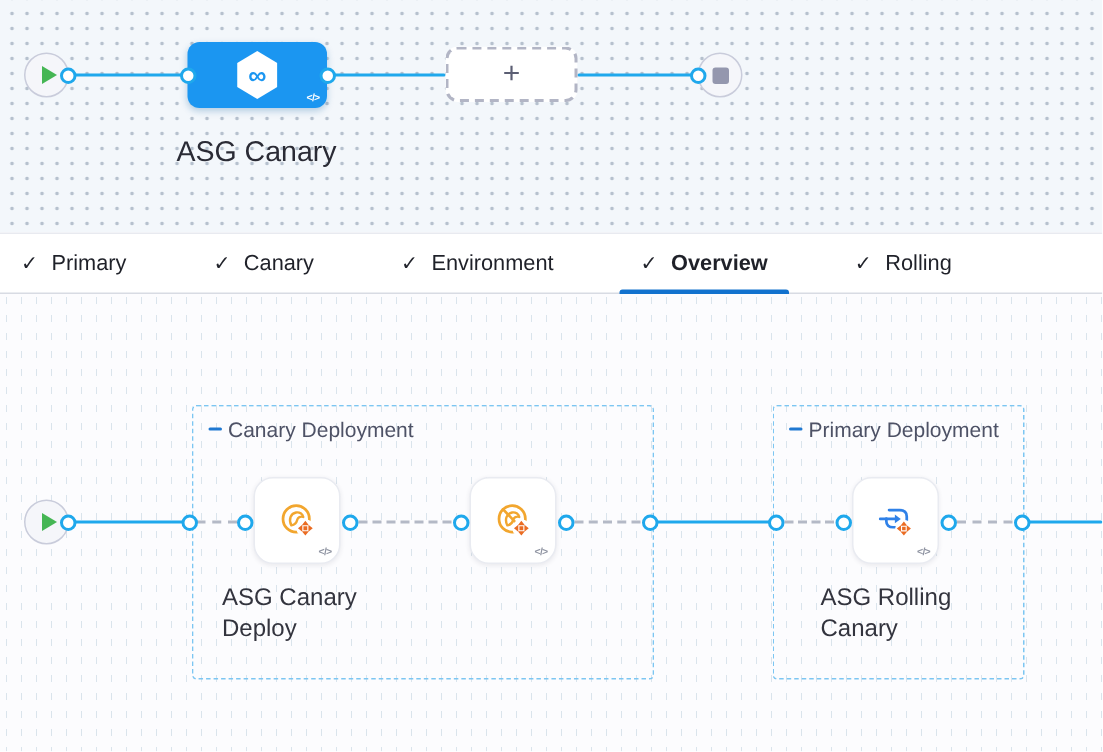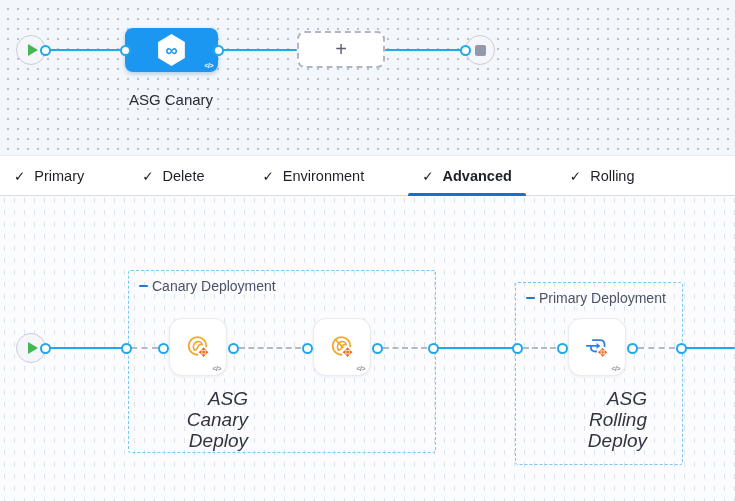--- a/index.html
+++ b/index.html
@@ -62,21 +62,21 @@
 
   .add-stage {
     position:absolute; left:297px; top:31px; width:88px; height:37px;
     background:#fff; border:2px dashed #b2b5c5; border-radius:8px;
     display:flex; align-items:center; justify-content:center;
     color:#5b5e73; font-size:20px; font-weight:300; cursor:pointer;
   }
 
   .node-label {
     position:absolute; width:120px; text-align:center;
-    font-size:15px; color:#2a2b35;
+    font-size:19px; color:#2a2b35;
   }
 
   
   .tabbar {
     position:absolute; top:155px; left:0; width:735px; height:41px;
     background:#fff; border-top:1px solid #e8eaf0; border-bottom:1px solid #d8dbe3;
     display:flex; align-items:stretch; gap:30px;
   }
   .tab {
     position:relative; display:flex; align-items:center; gap:9px;
@@ -101,22 +101,22 @@
 
   .step-card {
     position:absolute; width:58px; height:58px; background:#fff;
     border:1px solid #e9ebf1; border-radius:13px;
     box-shadow:0 1px 3px rgba(40,41,61,.08);
     display:flex; align-items:center; justify-content:center; cursor:pointer;
   }
   .step-card .code-glyph { color:#8e93a1; }
 
   .step-label {
-    position:absolute; width:100px; text-align:right;
-    font-size:19px; line-height:21px; color:#33343e;font-style:italic;
+    position:absolute; width:100px; text-align:left;
+    font-size:16px; line-height:21px; color:#33343e;
   }
 </style>
 </head>
 <body>
 
 <div id="screen">
 
   <div class="canvas-top">
 
     <div class="hline" style="left:45px; top:50px; width:80px;"></div>
@@ -150,29 +150,29 @@
     <div class="node-label" style="left:111px; top:91px;">ASG Canary</div>
   </div>
 
   <div class="tabbar">
     <div class="tab">
       <span class="check">✓</span>
       <span>Primary</span>
     </div>
     <div class="tab">
       <span class="check">✓</span>
-      <span>Delete</span>
+      <span>Canary</span>
     </div>
     <div class="tab">
       <span class="check">✓</span>
       <span>Environment</span>
     </div>
     <div class="tab active">
       <span class="check">✓</span>
-      <span>Advanced</span>
+      <span>Overview</span>
       <div class="tab-underline"></div>
     </div>
     <div class="tab">
       <span class="check">✓</span>
       <span>Rolling</span>
     </div>
   </div>
 
   <div class="canvas-bottom">
 
@@ -190,21 +190,21 @@
       <div class="play-tri"></div>
     </div>
 
     <div class="group" style="left:128px; top:74px; width:308px; height:183px;">
       <div class="group-head">
         <div class="group-dash"></div>
         <span>Canary Deployment</span>
       </div>
     </div>
 
-    <div class="group" style="left:515px; top:74px; width:168px; height:183px;margin-top:12px;">
+    <div class="group" style="left:515px; top:74px; width:168px; height:183px;">
       <div class="group-head">
         <div class="group-dash"></div>
         <span>Primary Deployment</span>
       </div>
     </div>
 
     <div class="step-card" style="left:169px; top:122px;">
       <svg width="30" height="30" viewBox="0 0 28 28">
         <circle cx="13.5" cy="13" r="8.2" fill="none" stroke="#f2a62e" stroke-width="1.7"></circle>
         <path d="M10.5 17 C8.6 13.4 10 9.7 13.4 9 C15.6 8.6 17.5 9.9 17.9 11.8 C16.2 11.2 14.5 12 14.1 13.7 C13.7 15.4 12.4 16.7 10.5 17 Z" fill="none" stroke="#f2a62e" stroke-width="1.5" stroke-linejoin="round"></path>
@@ -248,16 +248,16 @@
     <div class="port" style="left:233px; top:152px;"></div>
     <div class="port" style="left:307px; top:152px;"></div>
     <div class="port" style="left:377px; top:152px;"></div>
     <div class="port" style="left:433px; top:152px;"></div>
     <div class="port" style="left:517px; top:152px;"></div>
     <div class="port" style="left:562px; top:152px;"></div>
     <div class="port" style="left:632px; top:152px;"></div>
     <div class="port" style="left:681px; top:152px;"></div>
 
     <div class="step-label" style="left:148px; top:192px;">ASG Canary Deploy</div>
-    <div class="step-label" style="left:547px; top:192px;">ASG Rolling Deploy</div>
+    <div class="step-label" style="left:547px; top:192px;">ASG Rolling Canary</div>
   </div>
 
 </div>
 
 </body></html>

